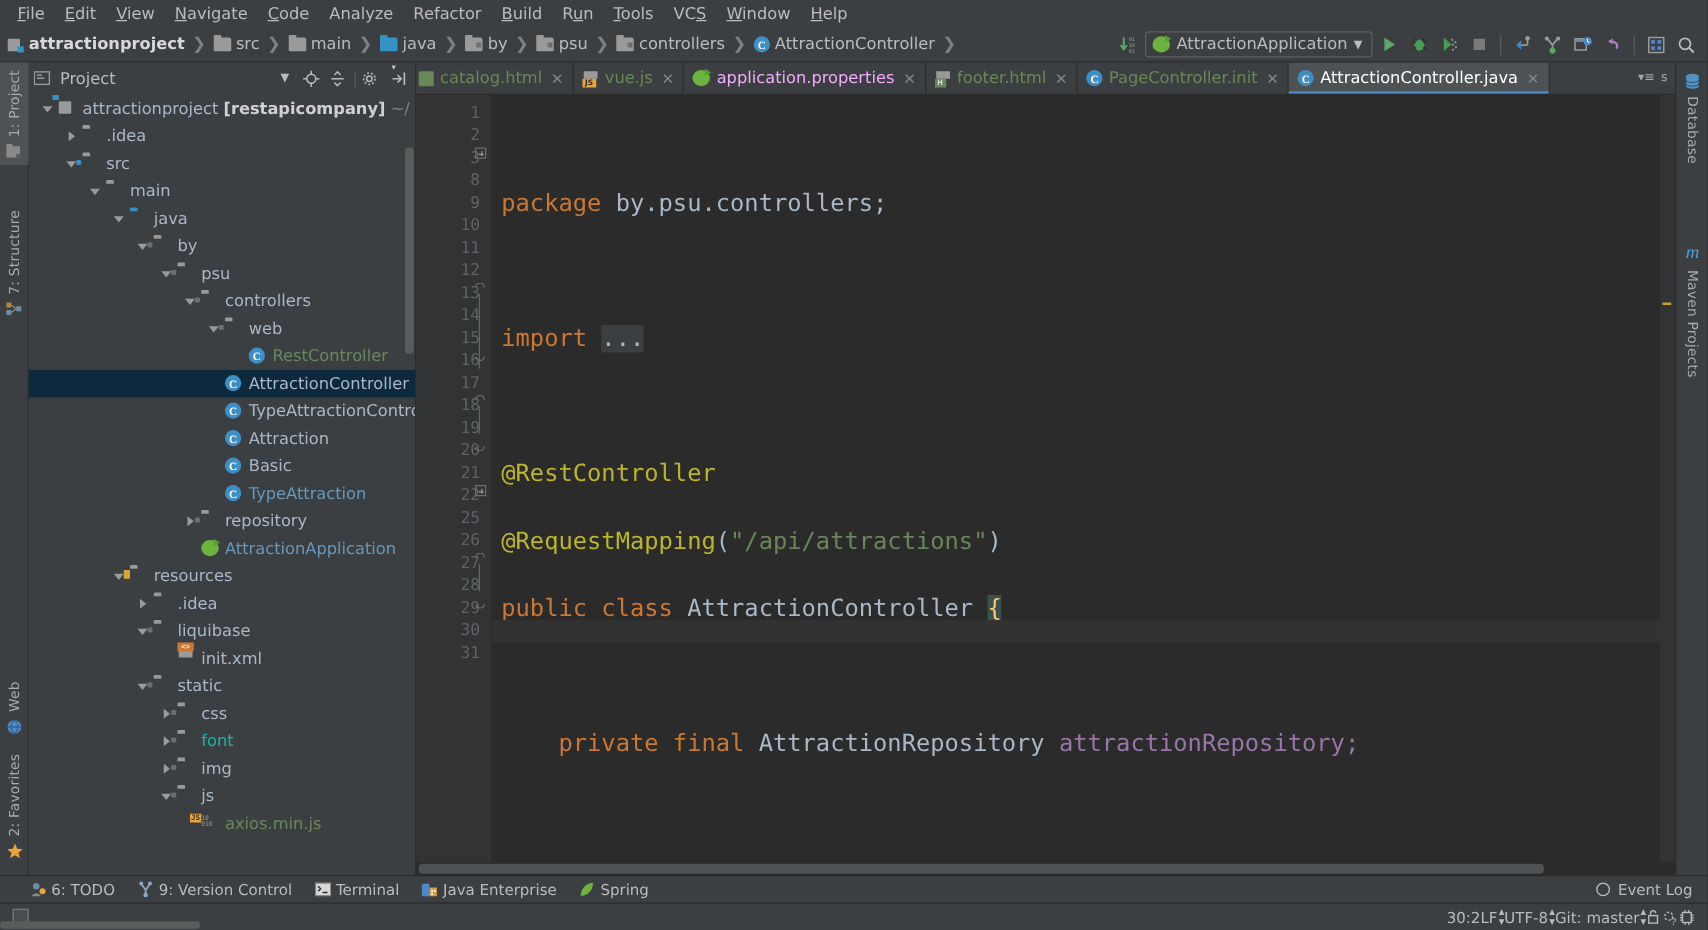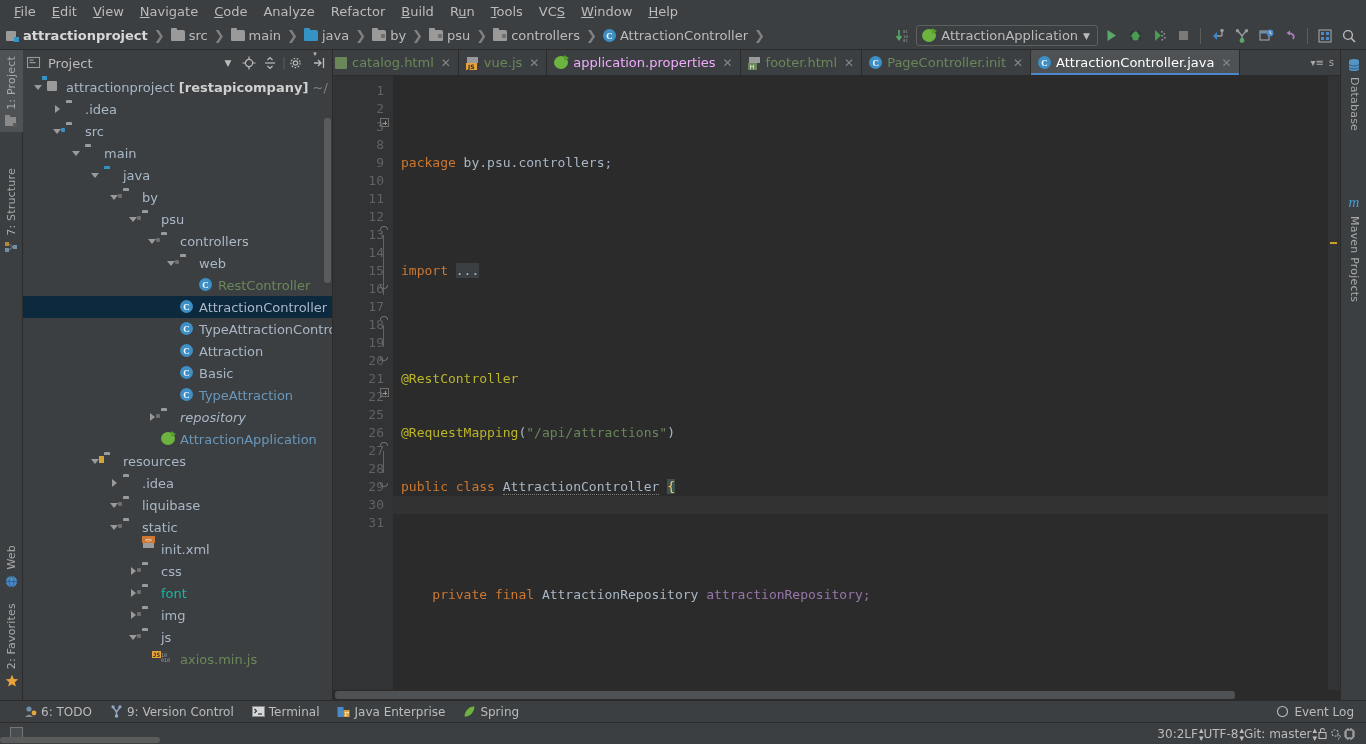--- a/index.html
+++ b/index.html
@@ -147,21 +147,21 @@
   .fold .box::before { content:""; position:absolute; left:1.5px; top:3.5px; width:4px; height:1px; background:#9a9a9a; }
   .fold .box.plus::after { content:""; position:absolute; left:3.5px; top:1.5px; width:1px; height:4px; background:#9a9a9a; }
   .fbrace { position:absolute; left:1px; width:9px; height:9px; }
   .fbrace .t { position:absolute; left:0; top:0; width:8px; height:4px; border:1px solid #6e6e6e;
       border-bottom:none; border-radius:4px 4px 0 0; }
   .fbrace .b { position:absolute; left:0; bottom:0; width:8px; height:4px; border:1px solid #6e6e6e;
       border-top:none; border-radius:0 0 4px 4px; }
   .fline { position:absolute; left:4px; width:1px; background:#5a6b5a; }
 
   .code { flex:1 1 auto; position:relative; overflow:hidden; background:#2b2b2b;
-          font-family:"DejaVu Sans Mono", monospace; font-size:13px; line-height:18px;
+          font-family:"DejaVu Sans Mono", monospace; font-size:19px; line-height:18px;
           padding-top:6px; padding-left:8px; white-space:pre; }
   .code .line { height:18px; }
   .kw   { color:#cc7832; }
   .ann  { color:#bbb529; }
   .str  { color:#6a8759; }
   .cls  { color:#a9b7c6; }
   .fld  { color:#9876aa; }
   .plain{ color:#a9b7c6; }
   .brace-hl { background:#3b514d; }
   .classname-u { border-bottom:1px dotted #808080; }
@@ -523,21 +523,21 @@
             </span>
             <span class="tlabel" style="color:#a9b7c6">Basic</span>
           </div>
           <div class="trow" style="padding-left: 143px;">
             <span class="arrow "></span>
             <span class="ticon">
               <span class="ic-class">C</span>
             </span>
             <span class="tlabel" style="color:#6897bb">TypeAttraction</span>
           </div>
-          <div class="trow" style="padding-left: 124px; font-style: italic;">
+          <div class="trow" style="padding-left: 124px;">
             <span class="arrow r"></span>
             <span class="ticon"><span class="ic-folder pkg"></span></span>
             <span class="tlabel" style="color:#a9b7c6">repository</span>
           </div>
           <div class="trow" style="padding-left: 124px;">
             <span class="arrow "></span>
             <span class="ticon">
               <span class="ic-spring"></span>
             </span>
             <span class="tlabel" style="color:#6897bb">AttractionApplication</span>
@@ -550,29 +550,29 @@
           <div class="trow" style="padding-left: 86px;">
             <span class="arrow r"></span>
             <span class="ticon"><span class="ic-folder"></span></span>
             <span class="tlabel" style="color:#a9b7c6">.idea</span>
           </div>
           <div class="trow" style="padding-left: 86px;">
             <span class="arrow d"></span>
             <span class="ticon"><span class="ic-folder pkg"></span></span>
             <span class="tlabel" style="color:#a9b7c6">liquibase</span>
           </div>
-          <div class="trow" style="padding-left: 86px;">
-            <span class="arrow d"></span>
-            <span class="ticon"><span class="ic-folder pkg"></span></span>
-            <span class="tlabel" style="color:#a9b7c6">static</span>
-          </div>
           <div class="trow" style="padding-left: 105px;">
             <span class="arrow "></span>
             <span class="ticon"><span class="ic-xml"></span></span>
             <span class="tlabel" style="color:#a9b7c6">init.xml</span>
+          </div>
+          <div class="trow" style="padding-left: 86px;">
+            <span class="arrow d"></span>
+            <span class="ticon"><span class="ic-folder pkg"></span></span>
+            <span class="tlabel" style="color:#a9b7c6">static</span>
           </div>
           <div class="trow" style="padding-left: 105px;">
             <span class="arrow r"></span>
             <span class="ticon"><span class="ic-folder pkg"></span></span>
             <span class="tlabel" style="color:#a9b7c6">css</span>
           </div>
           <div class="trow" style="padding-left: 105px;">
             <span class="arrow r"></span>
             <span class="ticon"><span class="ic-folder pkg"></span></span>
             <span class="tlabel" style="color:#14b8a6">font</span>

